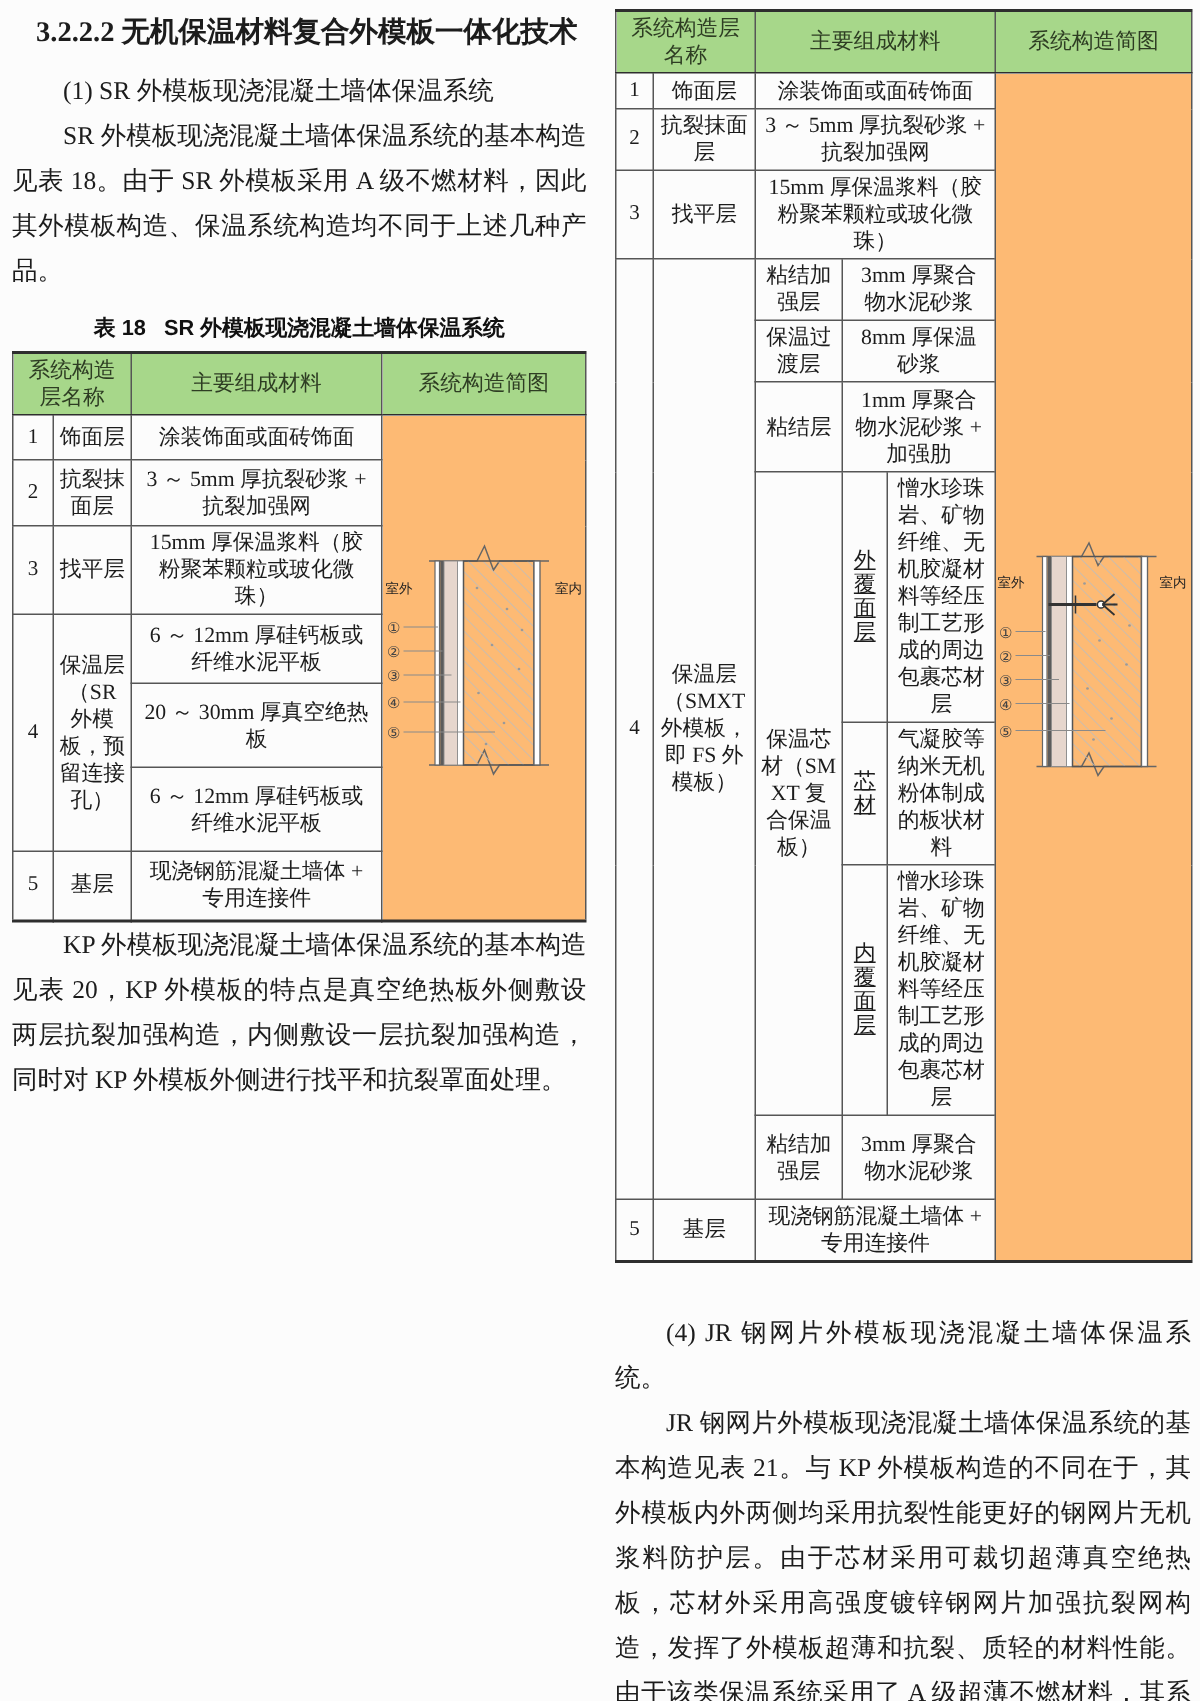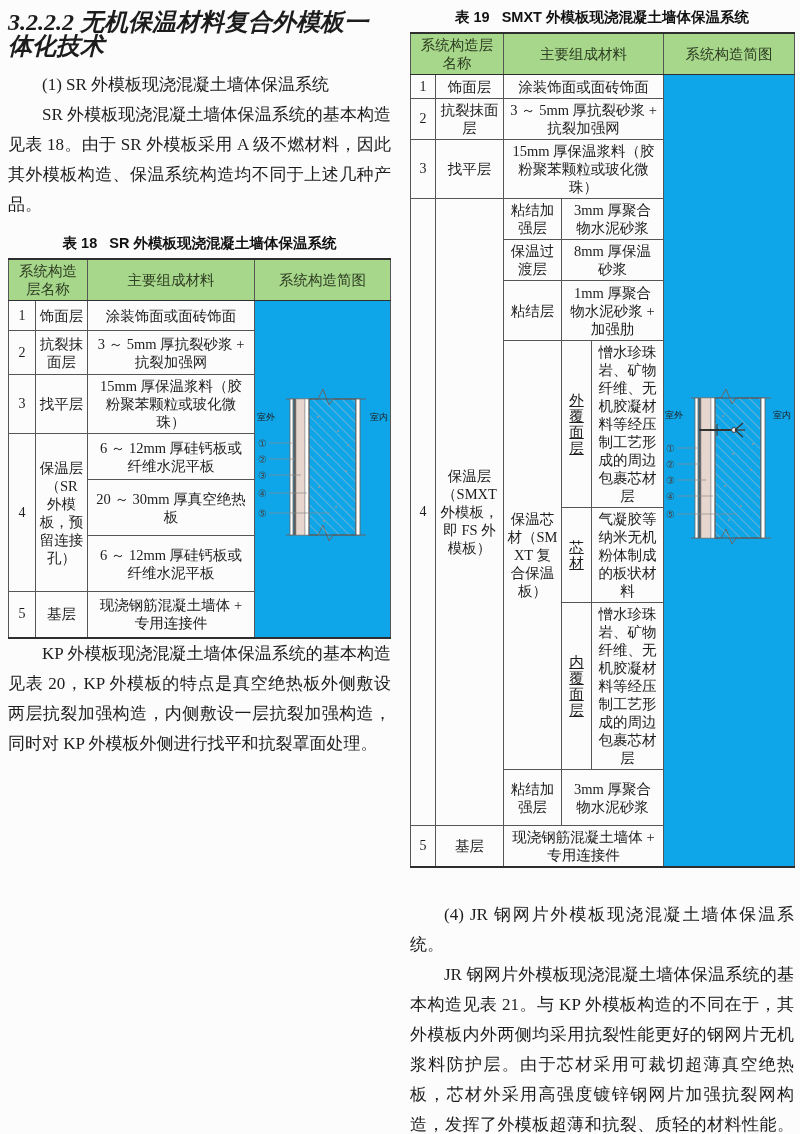--- a/index.html
+++ b/index.html
@@ -4,39 +4,39 @@
 <style>
   html,body{margin:0;padding:0;}
   body{
     width:800px;height:1134px;overflow:hidden;background:#fcfcfc;color:#1c1c1c;
     font-family:"Liberation Serif","DejaVu Serif",serif;
   }
   .page{display:flex;box-sizing:border-box;width:800px;height:1134px;padding:6px 6px 0 8px;gap:19px;}
   .col{display:block;}
   .col.left{width:383px;}
   .col.right{width:384px;}
-  h3.heading{font-size:24px;font-weight:bold;margin:4px 0 12px 0;line-height:24px;font-style:italic;}
+  h3.heading{font-size:19px;font-weight:bold;margin:4px 0 12px 16px;line-height:24px;}
   p.para{margin:0;text-indent:2em;text-align:justify;font-size:17px;line-height:30px;}
   p.mt28{margin-top:26px;}
   p.mt34{margin-top:32px;}
   .caption{text-align:center;font-family:"Liberation Sans","DejaVu Sans",sans-serif;
     font-weight:bold;font-size:14.5px;line-height:18px;margin:14px 0 6px 0;color:#111;}
   .caption .capnum{margin-right:12px;}
   .caption.tight{margin:2px 0 6px 0;}
   table.t{border-collapse:collapse;table-layout:fixed;font-size:14.5px;line-height:18px;
     border-top:2px solid #2e2e2e;border-bottom:2px solid #2e2e2e;}
   table.t18{width:382px;}
   table.t19{width:384px;}
   .t th,.t td{border:1px solid #565656;padding:2px 3px;text-align:center;vertical-align:middle;
     overflow:hidden;}
   .t thead th{background:#a7d78a;font-weight:normal;color:#2e3d23;border-bottom:1.5px solid #2e2e2e;}
   .t td.mat{text-align:center;padding:2px 5px;}
   .t td.brk{word-break:break-all;margin-top:39px;}
   .t td.vname{word-break:break-all;line-height:16px;padding:1px 2px;text-decoration:underline;}
-  .t td.diag{background:#0ea5e9;padding:0;}
+  .t td.diag{background:#fdba74;padding:0;}
   .t td.num{font-size:14px;}
   svg text{font-family:"Liberation Sans","DejaVu Sans",sans-serif;}
 </style>
 </head>
 <body>
 
 <div class="page">
 
   <div class="col left">
     <h3 class="heading">3.2.2.2 无机保温材料复合外模板一体化技术</h3>
@@ -136,23 +136,20 @@
           <td class="brk">基层</td>
           <td class="mat">现浇钢筋混凝土墙体 + 专用连接件</td>
         </tr>
       </tbody>
     </table>
 
     <p class="para">KP 外模板现浇混凝土墙体保温系统的基本构造见表 20，KP 外模板的特点是真空绝热板外侧敷设两层抗裂加强构造，内侧敷设一层抗裂加强构造，同时对 KP 外模板外侧进行找平和抗裂罩面处理。</p>
   </div>
 
   <div class="col right">
-    <div class="caption tight">
-      <span class="capnum">表 19</span><span>SMXT 外模板现浇混凝土墙体保温系统</span>
-    </div>
 
     <table class="t t19">
       <colgroup>
           <col style="width:25px">
           <col style="width:68px">
           <col style="width:58px">
           <col style="width:30px">
           <col style="width:72px">
           <col style="width:131px">
         </colgroup>

